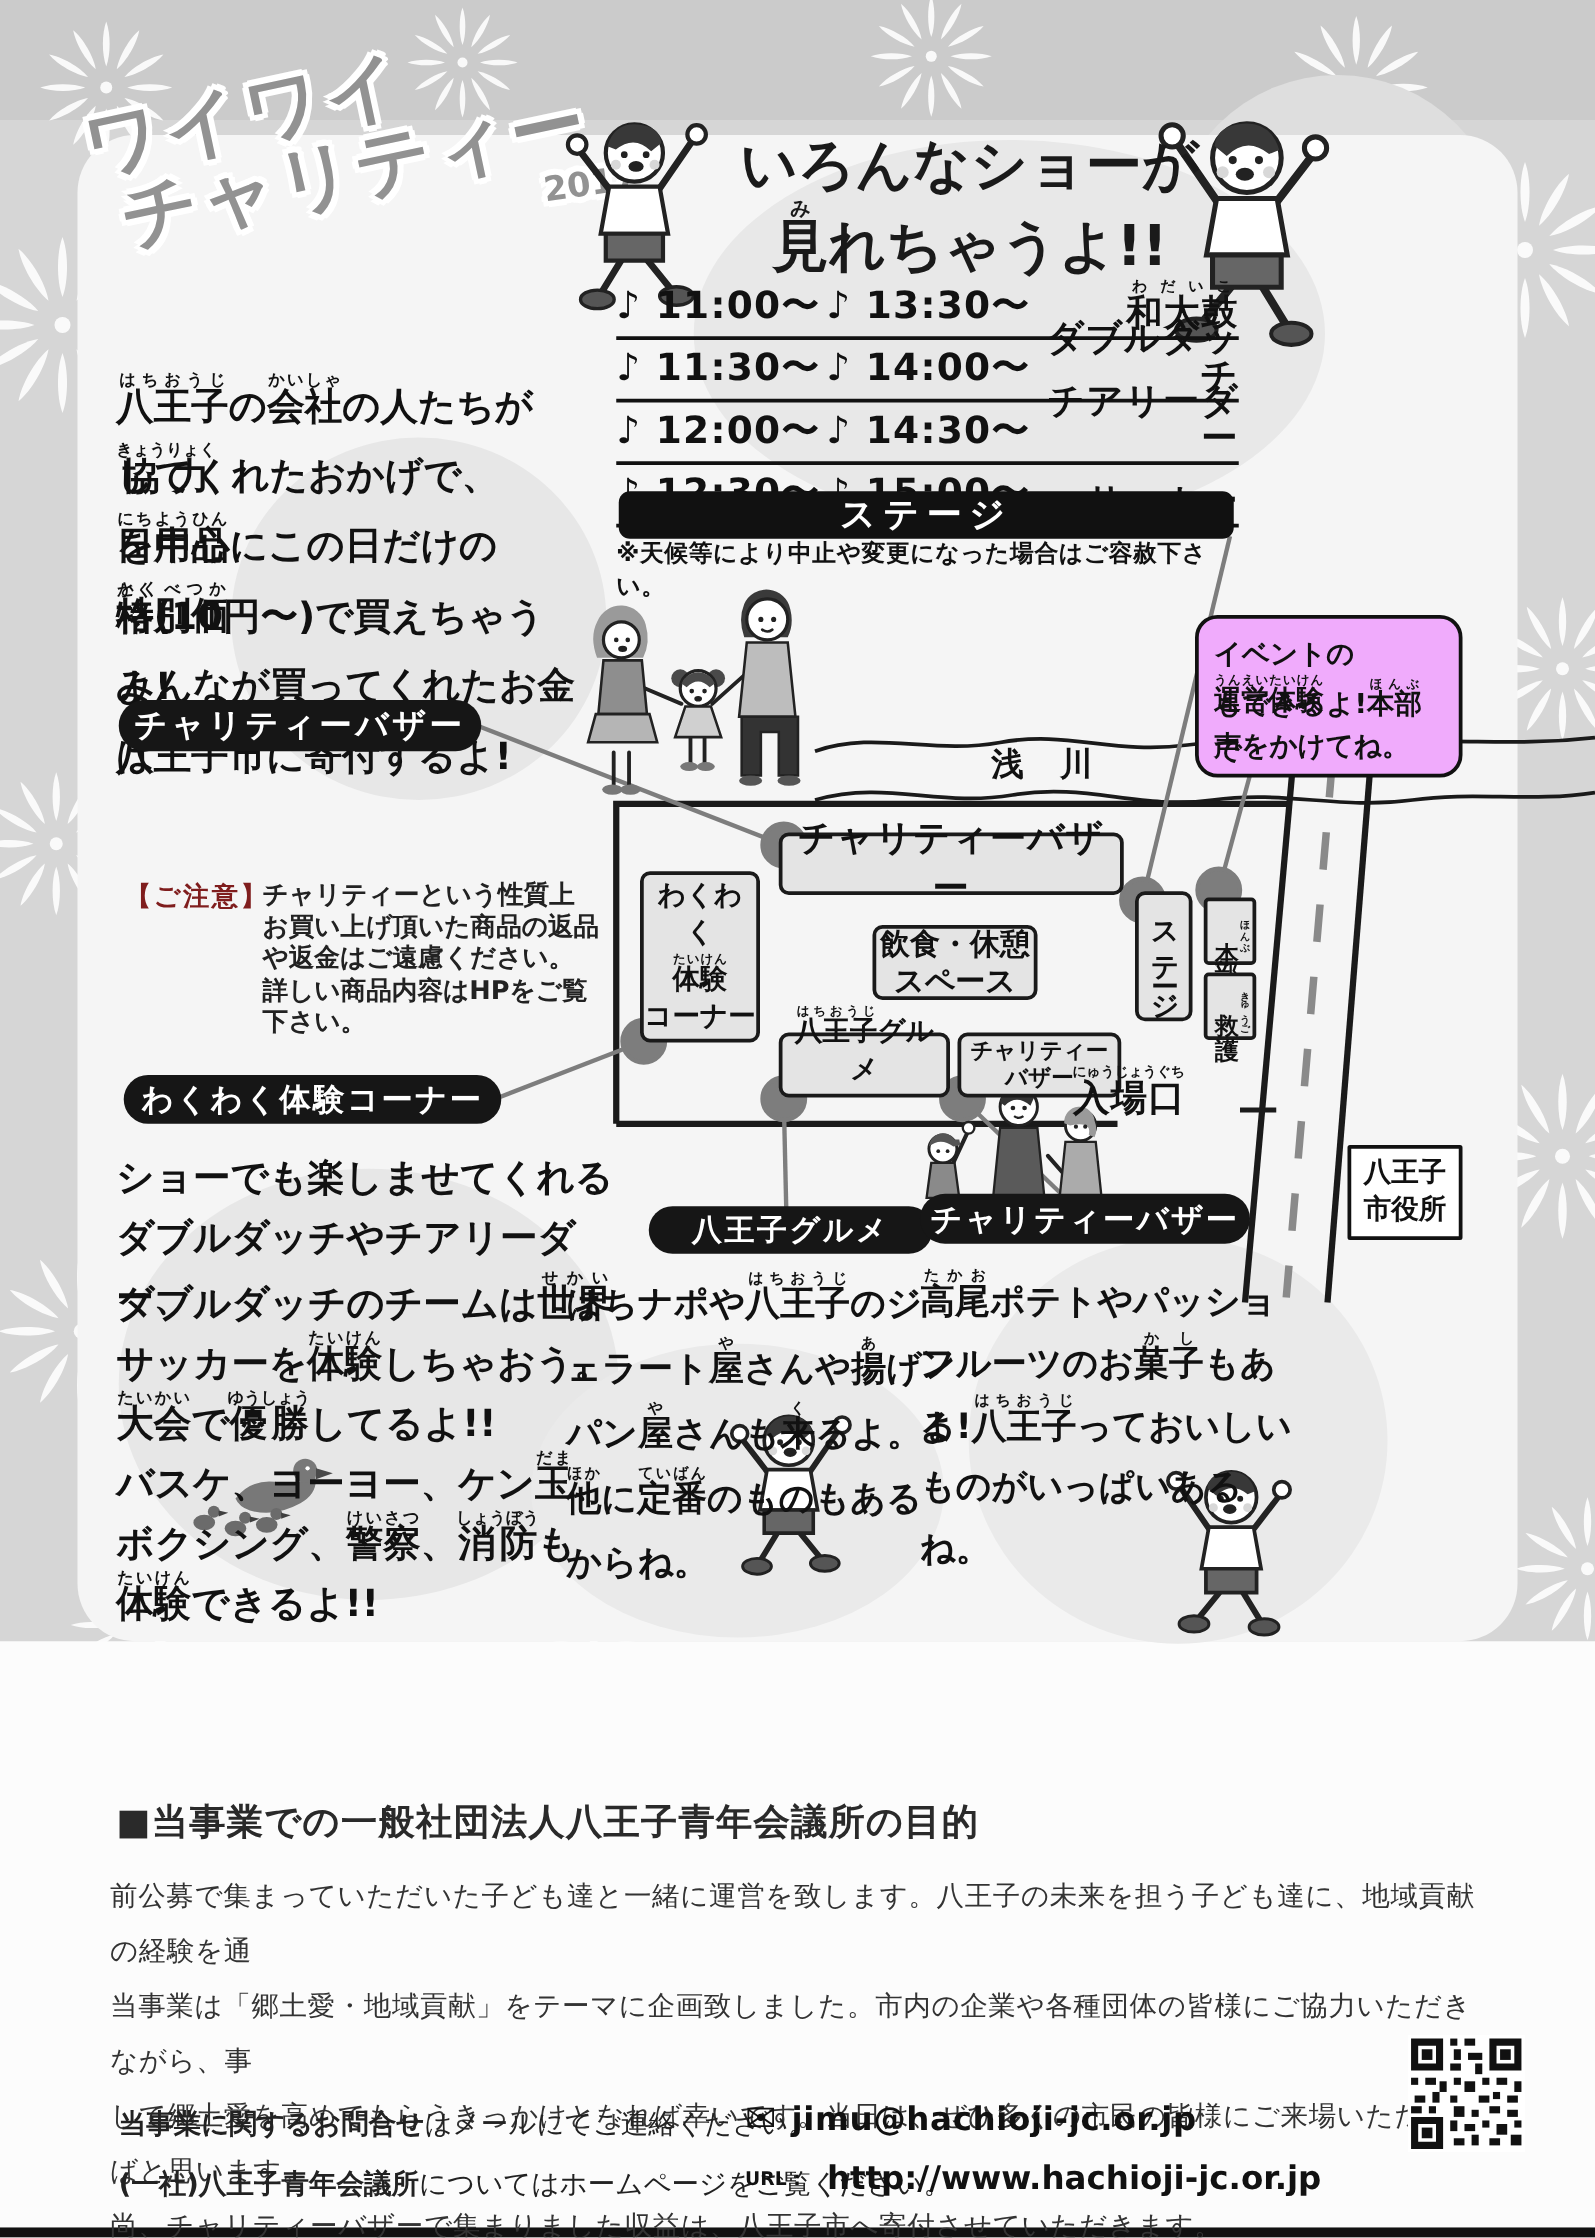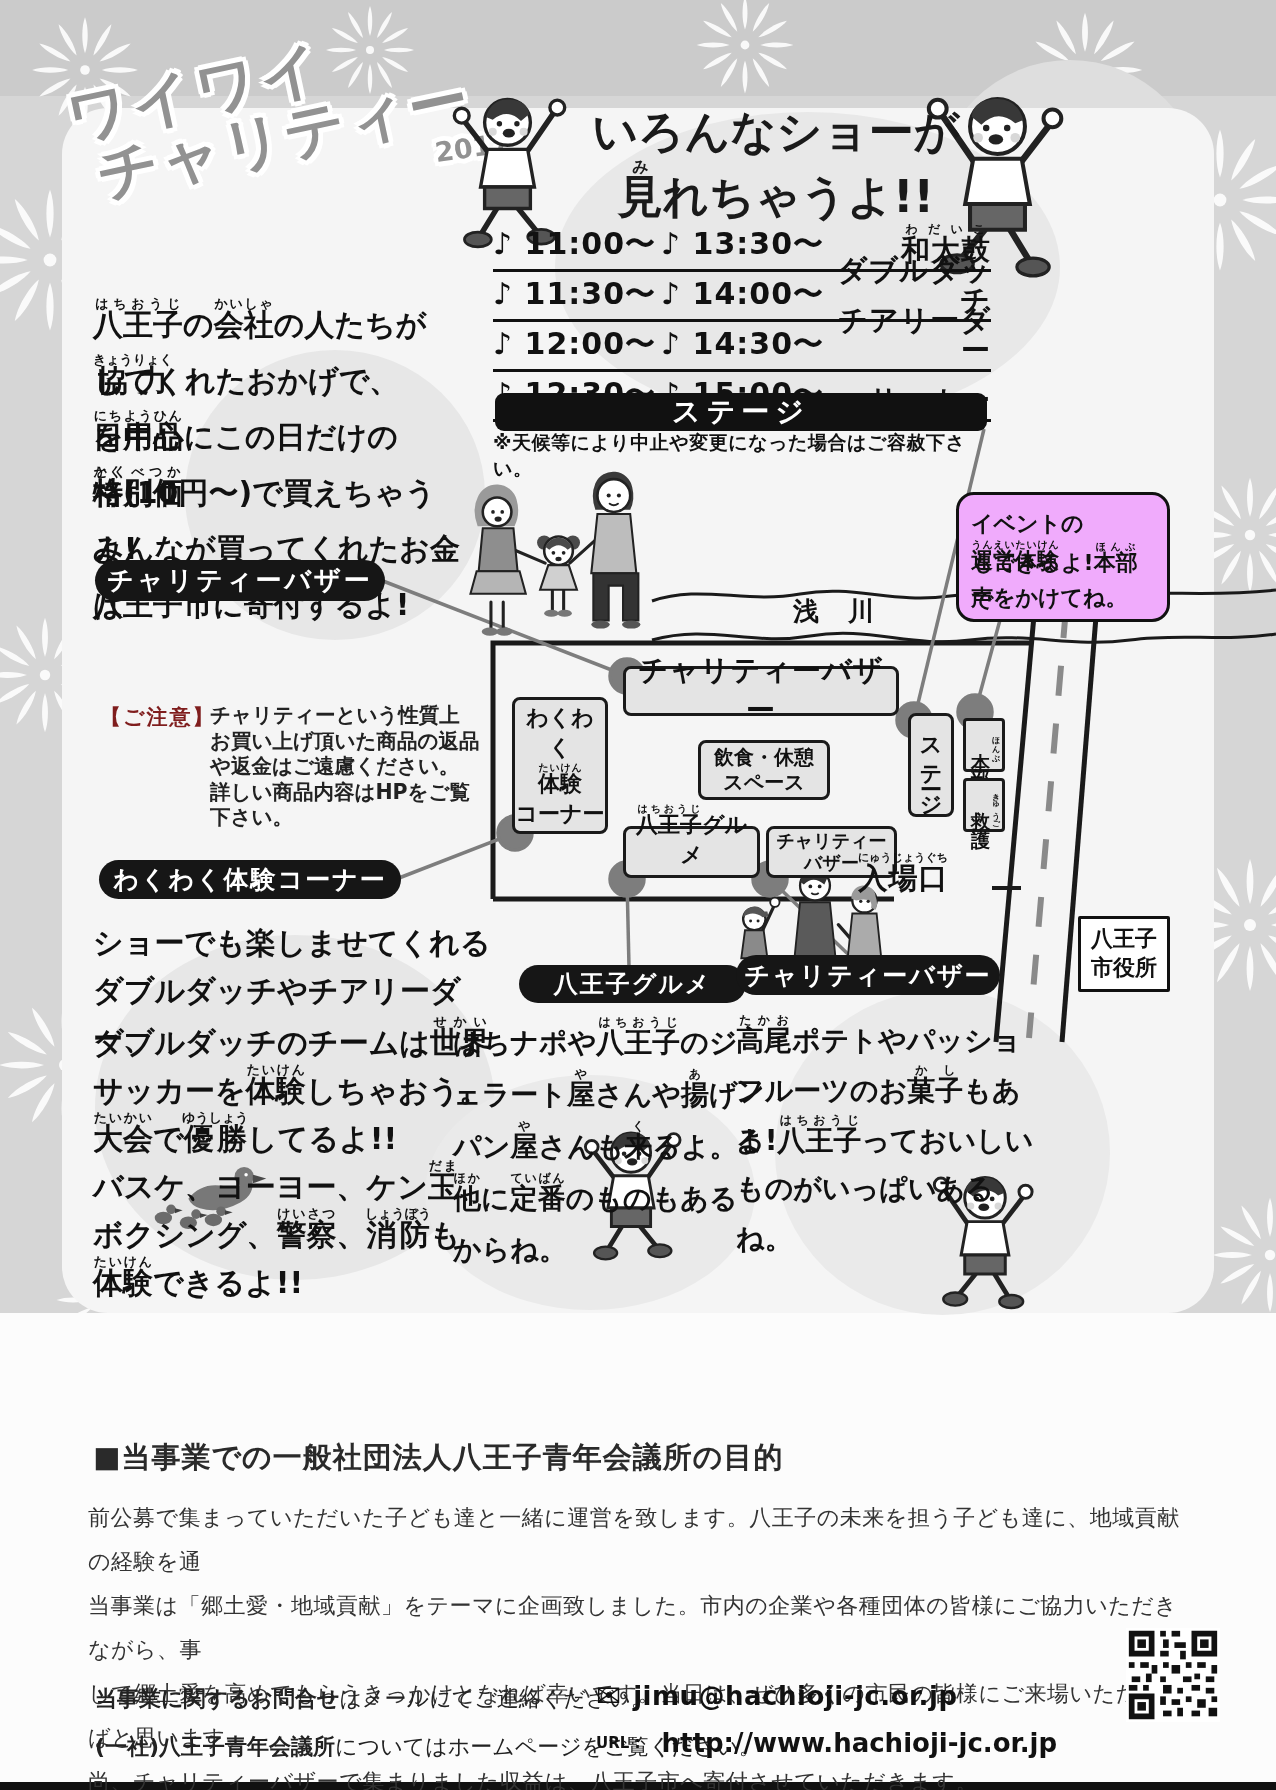--- a/index.html
+++ b/index.html
@@ -60,21 +60,21 @@
           box-sizing:border-box;padding:10px 10px 0 12px;font-size:22px;font-weight:800;z-index:5;}
   .bubble .rline{height:37px;line-height:37px;}
   .bubble ruby rt{font-size:10px;}
   .map-box{position:absolute;z-index:4;background:#e4e4e4;border:3px solid #1a1a1a;border-radius:8px;
            display:flex;flex-direction:column;align-items:center;justify-content:center;
            font-weight:800;color:#111;box-sizing:border-box;text-align:center;}
   .mb-bazaar{left:623px;top:666px;width:276px;height:50px;font-size:29px;letter-spacing:1px;}
   .mb-ww{left:512px;top:697px;width:96px;height:137px;font-size:22px;}
   .mb-ww .rline{line-height:30px;}
   .mb-ww ruby rt{font-size:10px;}
-  .mb-food{left:698px;top:740px;width:132px;height:60px;font-size:20px;line-height:1.25;}
+  .mb-food{left:698px;top:740px;width:132px;height:60px;font-size:24px;line-height:1.25;}
   .mb-gm{left:623px;top:826px;width:137px;height:52px;font-size:22px;justify-content:flex-end;padding-bottom:5px;}
   .mb-gm ruby rt{font-size:10px;}
   .mb-bz2{left:766px;top:826px;width:131px;height:52px;font-size:18px;line-height:1.2;}
   .mb-stage{left:908px;top:713px;width:46px;height:104px;writing-mode:vertical-rl;font-size:22px;letter-spacing:2px;}
   .mb-honbu{left:963px;top:718px;width:42px;height:54px;writing-mode:vertical-rl;font-size:19px;border-radius:4px;}
   .mb-kyugo{left:963px;top:778px;width:42px;height:54px;writing-mode:vertical-rl;font-size:19px;border-radius:4px;}
   .mb-honbu ruby rt,.mb-kyugo ruby rt{font-size:8px;}
   .mb-city{left:1078px;top:916px;width:92px;height:76px;background:#fff;border:3.5px solid #111;border-radius:2px;
            font-size:22px;line-height:1.3;}
   .river-label{left:793px;top:594px;font-size:26px;font-weight:800;letter-spacing:10px;z-index:4;}

